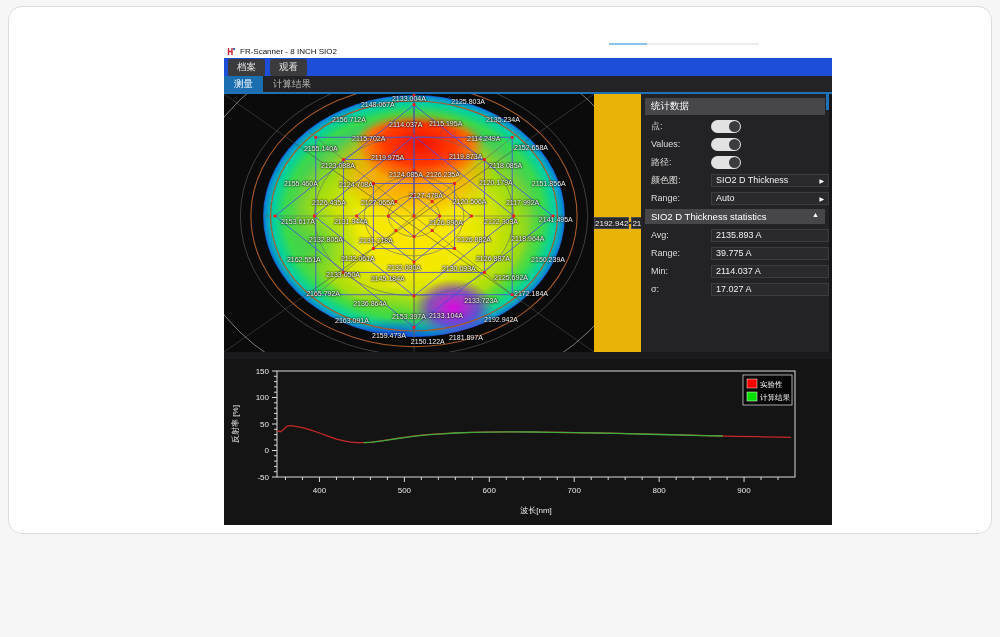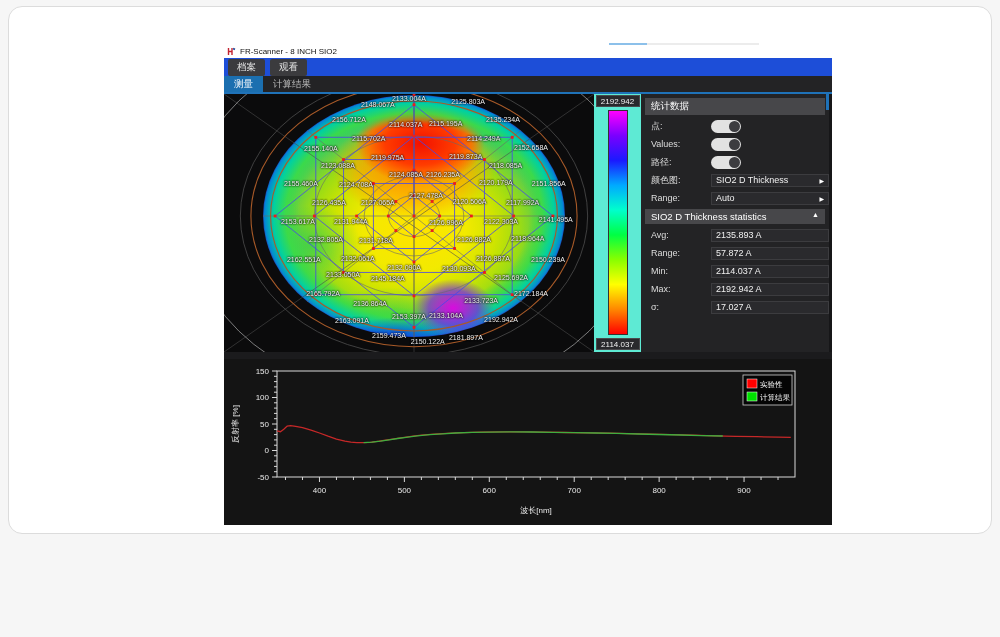--- a/index.html
+++ b/index.html
@@ -60,22 +60,22 @@
   }
   #map-svg { position: absolute; left: 0; top: 0; }
   #map-labels { position: absolute; left: 0; top: 0; width: 100%; height: 100%; }
   .map-label {
     position: absolute; font-size: 7px; color: #f2f2f2; white-space: nowrap;
     text-shadow: 0 0 2px #000, 0 0 2px #000; line-height: 7px;
   }
 
   
   .colorbar-col {
-    width: 47px; display: flex; flex-direction: column; align-items: center;
-    background: #5eead4; padding: 1px 0 2px 0;
+    width: 47px; display: flex; flex-direction: row; align-items: center;
+    background: #eab308; padding: 1px 0 2px 0;
   }
   .cb-value {
     width: 44px; height: 12px; background: #29292c; border: 1px solid #4a4a4d;
     color: #f0f0f0; font-size: 8px; text-align: center; line-height: 11px;
   }
   .cb-bar { width: 20px; flex: 1; margin: 3px 0; border: 1px solid #333; }
 
   
   .side-panel { width: 188px; background: #232325; padding-top: 2px; position: relative; }
   .section-header {
@@ -312,29 +312,25 @@
           <span>SIO2 D Thickness statistics</span>
           <span class="stats-caret">▲</span>
         </div>
         <div id="stat-rows">
             <div class="stat-row">
               <div class="row-label">Avg:</div>
               <div class="val-box">2135.893 A</div>
             </div>
             <div class="stat-row">
               <div class="row-label">Range:</div>
-              <div class="val-box">57.872 A</div>
+              <div class="val-box">39.775 A</div>
             </div>
             <div class="stat-row">
               <div class="row-label">Min:</div>
               <div class="val-box">2114.037 A</div>
-            </div>
-            <div class="stat-row">
-              <div class="row-label">Max:</div>
-              <div class="val-box">2192.942 A</div>
             </div>
             <div class="stat-row">
               <div class="row-label">σ:</div>
               <div class="val-box">17.027 A</div>
             </div>
           </div>
         <div class="scroll-sliver"></div>
       </div>
     </div>
 

